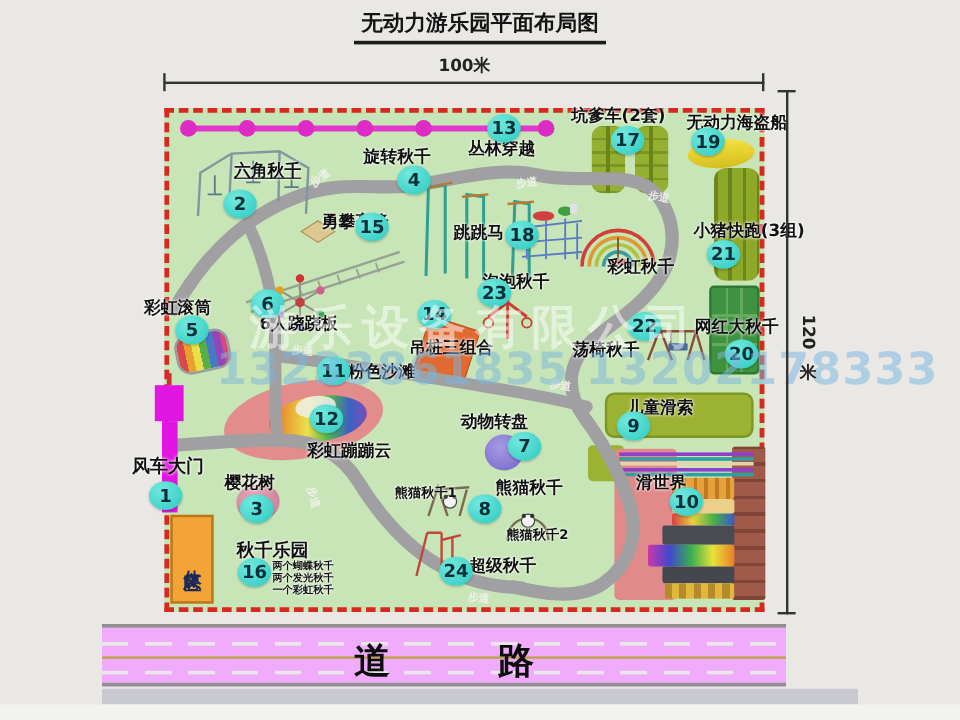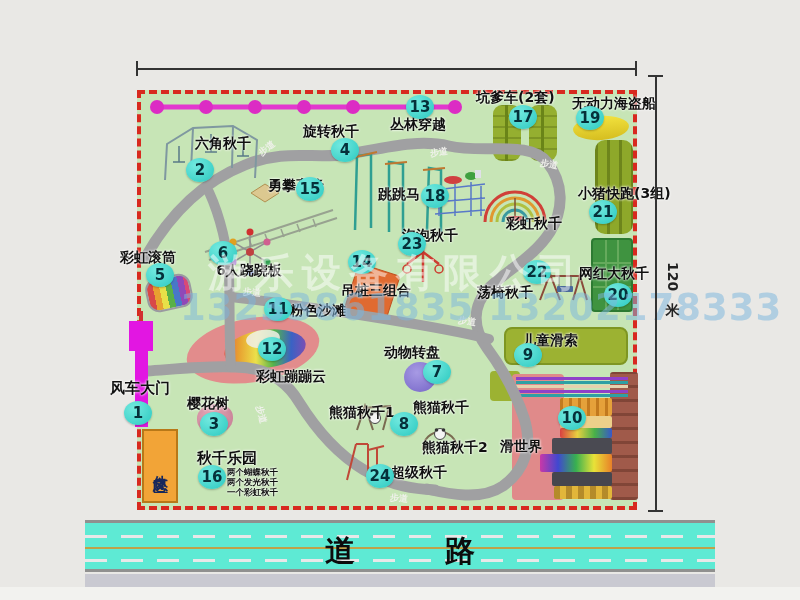--- a/index.html
+++ b/index.html
@@ -15,21 +15,21 @@
   .dim-tick-h { position:absolute; width:15px; height:2px; background:#333; z-index:40;}
   .dim-vert-text { position:absolute; left:664px; top:262px; writing-mode:vertical-rl; font-size:14px; font-weight:bold; color:#222; z-index:40;}
 
   .park { position:absolute; left:137px; top:90px; width:500px; height:420px; background:#c7e5b6; border:4px dashed #d8291f; z-index:1; }
   .park-svg { position:absolute; left:137px; top:90px; width:500px; height:420px; z-index:6; }
 
   .shape { position:absolute; z-index:4; }
 
   .lbl { position:absolute; font-weight:bold; color:#101010; font-size:14px; white-space:nowrap; z-index:20;
          text-shadow:0 0 3px rgba(255,255,255,.95), 0 0 2px rgba(255,255,255,.9); line-height:1.05;}
-  .lbl-sm { font-size:14px; font-weight:bold; }
+  .lbl-sm { font-size:11px; font-weight:bold; }
   .lbl-xs { font-size:8.5px; font-weight:bold; }
 
   .badge { position:absolute; width:28px; height:24px; border-radius:50%;
            background:radial-gradient(ellipse at 35% 30%, #72e9df, #2bc9c0);
            color:#05303a; font-weight:bold; font-size:15px;
            display:flex; align-items:center; justify-content:center; z-index:22;
            box-shadow:0 1px 2px rgba(0,0,0,.25);}
 
   .trail { position:absolute; font-size:9px; font-weight:bold; color:#f2f2ee; z-index:8; white-space:nowrap; opacity:.95;}
 
@@ -39,21 +39,21 @@
 
   .gate-a { position:absolute; left:129px; top:321px; width:24px; height:30px; background:#e216e2; z-index:9;}
   .gate-b { position:absolute; left:135px; top:351px; width:13px; height:76px; background:#e216e2; z-index:9;}
   .gate-c { position:absolute; left:139px; top:311px; width:4px; height:10px; background:#d23030; z-index:9;}
 
   .watermark-co { position:absolute; left:208px; top:246px; font-size:39px; font-weight:bold; letter-spacing:8px;
                   color:rgba(255,255,255,.5); white-space:nowrap; z-index:30; pointer-events:none;font-family:Liberation Serif, serif;}
   .watermark-ph { position:absolute; left:180px; top:286px; font-size:37px; font-weight:bold; letter-spacing:1px;
                   color:rgba(125,182,220,.52); white-space:nowrap; z-index:30; pointer-events:none;}
 
-  .road { position:absolute; left:85px; top:520px; width:630px; height:52px; background:#5eead4;
+  .road { position:absolute; left:85px; top:520px; width:570px; height:52px; background:#f0abfc;
           border-top:3px solid #90908f; border-bottom:3px solid #90908f; z-index:2; overflow:hidden;}
   .road .dash1 { position:absolute; left:0; right:0; top:12px; height:3px;
           background:repeating-linear-gradient(90deg,#e8e8e8 0 22px, transparent 22px 36px);}
   .road .dash2 { position:absolute; left:0; right:0; top:36px; height:3px;
           background:repeating-linear-gradient(90deg,#e8e8e8 0 22px, transparent 22px 36px);}
   .road .yellow { position:absolute; left:0; right:0; top:24px; height:2px; background:#bfa24a;}
   .road .road-label { position:absolute; left:0; right:0; top:8px; text-align:center; font-size:30px; font-weight:bold; color:#0c0c0c; letter-spacing:30px; text-indent:30px;}
   .road-under { position:absolute; left:85px; top:574px; width:630px; height:13px; background:#c9c9d1; z-index:2;}
   .page-bottom { position:absolute; left:0; top:587px; width:800px; height:13px; background:#f2f2ef; z-index:2;}
 
@@ -63,21 +63,23 @@
               background-image:repeating-linear-gradient(0deg, rgba(70,30,20,.35) 0 3px, transparent 3px 14px); border-radius:3px;}
   .sw-stub  { left:490px; top:371px; width:30px; height:30px; background:#9cb232; border-radius:4px;}
   .sw-line  { position:absolute; height:3px; z-index:5;}
   .sw-row   { position:absolute; z-index:5; border-radius:2px;}
 </style>
 </head>
 <body>
 
 <div id="stage">
 
-
+  <div class="title">无动力游乐园平面布局图</div>
+
+  <div class="dim-label" style="left:137px; top:46px; width:500px; text-align:center;">100米</div>
   <div class="dim-line-h"></div>
   <div class="dim-tick-v" style="left:136px; top:61px;"></div>
   <div class="dim-tick-v" style="left:635px; top:61px;"></div>
   <div class="dim-line-v"></div>
   <div class="dim-tick-h" style="left:648px; top:75px;"></div>
   <div class="dim-tick-h" style="left:648px; top:510px;"></div>
   <div class="dim-vert-text">120米</div>
 
   <div class="park"></div>
 
@@ -209,29 +211,29 @@
 
   <span class="trail" style="left:258px; top:142px; transform:rotate(-38deg);">步道</span>
   <span class="trail" style="left:430px; top:146px; transform:rotate(-8deg);">步道</span>
   <span class="trail" style="left:540px; top:158px; transform:rotate(10deg);">步道</span>
   <span class="trail" style="left:243px; top:286px; transform:rotate(5deg);">步道</span>
   <span class="trail" style="left:458px; top:315px; transform:rotate(8deg);">步道</span>
   <span class="trail" style="left:252px; top:408px; transform:rotate(75deg);">步道</span>
   <span class="trail" style="left:390px; top:492px; transform:rotate(5deg);">步道</span>
 
   <span class="lbl" style="left:110px; top:381px; font-size:15px;">风车大门</span>
-  <span class="lbl" style="left:195px; top:136px;">六角秋千</span>
+  <span class="lbl" style="left:195px; top:136px;text-decoration:underline;">六角秋千</span>
   <span class="lbl" style="left:187px; top:396px;">樱花树</span>
   <span class="lbl" style="left:303px; top:124px;">旋转秋千</span>
   <span class="lbl" style="left:120px; top:250px;">彩虹滚筒</span>
   <span class="lbl" style="left:216px; top:263px;">6人跷跷板</span>
   <span class="lbl" style="left:384px; top:345px;">动物转盘</span>
   <span class="lbl" style="left:413px; top:400px;">熊猫秋千</span>
   <span class="lbl" style="left:522px; top:334px; z-index:21;font-family:Liberation Serif, serif;">儿童滑索</span>
-  <span class="lbl" style="left:500px; top:396px;margin-top:43px;">滑世界</span>
+  <span class="lbl" style="left:530px; top:396px;">滑世界</span>
   <span class="lbl" style="left:290px; top:303px;">粉色沙滩</span>
   <span class="lbl" style="left:256px; top:369px;">彩虹蹦蹦云</span>
   <span class="lbl" style="left:390px; top:117px;">丛林穿越</span>
   <span class="lbl" style="left:341px; top:283px;">吊桩三组合</span>
   <span class="lbl" style="left:268px; top:178px;">勇攀高峰</span>
   <span class="lbl" style="left:197px; top:451px; font-size:15px;">秋千乐园</span>
   <span class="lbl" style="left:476px; top:90px;">坑爹车(2套)</span>
   <span class="lbl" style="left:378px; top:187px;">跳跳马</span>
   <span class="lbl" style="left:572px; top:96px;">无动力海盗船</span>
   <span class="lbl" style="left:579px; top:266px;">网红大秋千</span>

